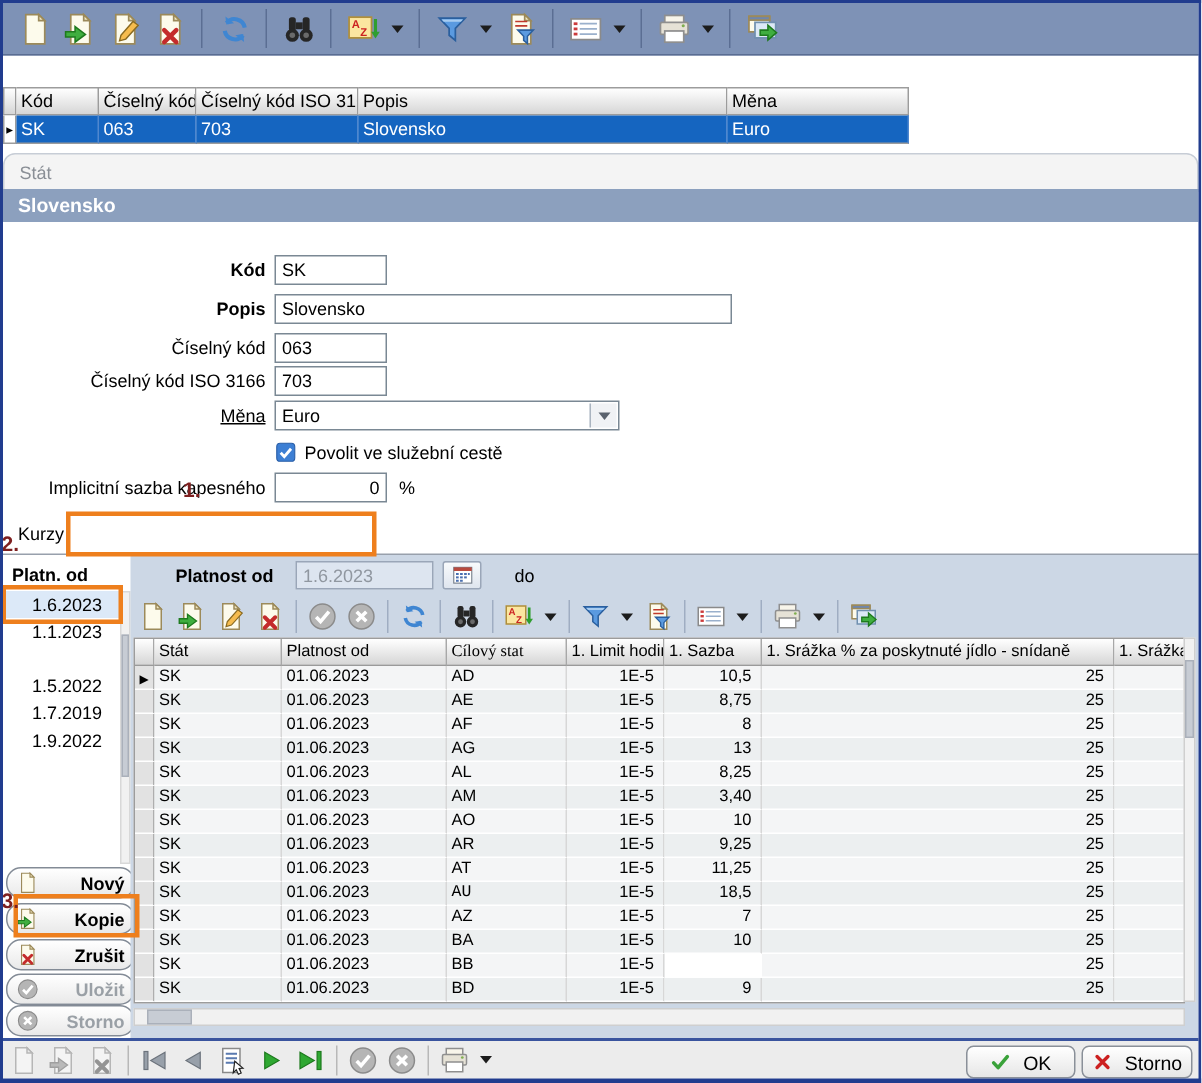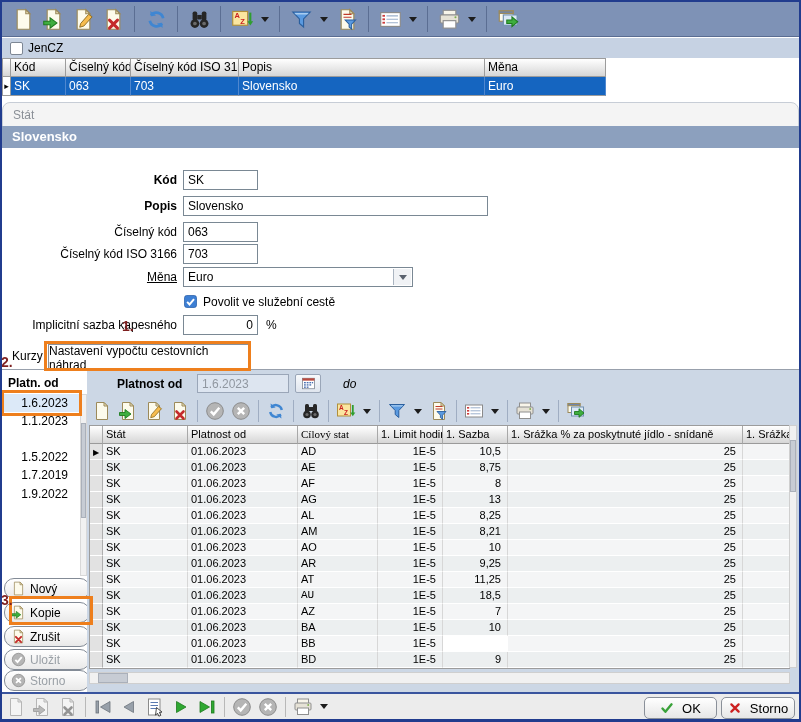--- a/index.html
+++ b/index.html
@@ -76,33 +76,33 @@
 
   .platn-hdr { position:absolute; left:6px; top:6px; font-weight:bold; }
   .date-item { position:absolute; left:0; width:78px; height:18px; text-align:right; padding:2px 12px 0 0; cursor:default; }
   .date-item.sel { background:#dce9f8; }
   .llist-scroll { position:absolute; left:78px; top:24px; width:7px; height:182px; background:#f1f1f1; border:1px solid #d8d8d8; }
   .llist-thumb { position:absolute; left:0; right:0; top:28px; height:95px; background:#c7ccd4; border:1px solid #aab0ba; }
 
   .sbtn { position:absolute; left:2px; width:86px; height:21px; border:1px solid #838b96; border-radius:10px;
     background:linear-gradient(#ffffff,#e9e9e9); display:flex; align-items:center; padding:0 6px; gap:4px; }
   .sbtn svg { width:15px; height:15px; flex:none; }
-  .sbtn .lbl { flex:1; text-align:left; }
+  .sbtn .lbl { flex:1; text-align:right;font-weight:bold; }
   .sbtn.disabled { color:#9aa0a6; }
 
   
   .dfilter { position:absolute; left:0; right:0; top:0; height:27px; }
   .dfilter .flab { position:absolute; left:30px; top:7px; font-weight:bold; }
   .dfilter .fval { position:absolute; left:110px; top:4px; width:92px; height:19px; background:#dde5f0;
     border:1px solid #9aa6b8; color:#9097a0; font-family:"Liberation Sans",sans-serif; font-size:12px; padding:0 4px; }
   .dfilter .calbtn { position:absolute; left:208px; top:4px; width:26px; height:19px;
     background:linear-gradient(#f8fafc,#dfe5ee); border:1px solid #9aa6b8; border-radius:2px;
     display:flex; align-items:center; justify-content:center; }
   .dfilter .calbtn svg { width:15px; height:15px; }
-  .dfilter .dolab { position:absolute; left:256px; top:7px;font-style:italic; }
+  .dfilter .dolab { position:absolute; left:256px; top:7px; }
   .toolbar2 { position:absolute; left:2px; right:0; top:27px; height:28px; display:flex; align-items:center; }
   .toolbar2 .tb { height:26px; min-width:26px; }
   .toolbar2 svg.ic { width:20px; height:20px; }
   .toolbar2 .sep { background:#9fadc2; height:22px; margin:0 4px; }
 
   
   .bgrid { position:absolute; left:2px; top:55px; width:701px; background:#fff; border:1px solid #9c9c9c; }
   .bhrow { display:flex; height:18px; }
   .bhcell { background:linear-gradient(#ffffff,#d6d6d6); border-right:1px solid #a8a8a8; border-bottom:1px solid #9a9a9a;
     font-size:11px; padding:2px 0 0 3px; white-space:nowrap; overflow:hidden; flex:none; }
@@ -345,24 +345,20 @@
       </div>
     <span class="dd"></span>
     <div class="sep"></div>
     <div class="tb">
         <svg class="ic">
           <use href="#i-export"></use>
         </svg>
       </div>
   </div>
 
-  <div class="jencz-row">
-    <span class="cb-empty"></span>
-    <span>JenCZ</span>
-  </div>
 
   <div class="tgrid">
     <div class="hrow">
       <div class="hcell" style="width:9px"></div>
       <div class="hcell" style="width:55px">Kód</div>
       <div class="hcell" style="width:65px">Číselný kód</div>
       <div class="hcell" style="width:108px">Číselný kód ISO 3166</div>
       <div class="hcell" style="width:246px">Popis</div>
       <div class="hcell" style="width:121px">Měna</div>
     </div>
@@ -405,21 +401,20 @@
         </svg>
       <span>Povolit ve služební cestě</span>
     </div>
     <div class="flabel" style="top:167px">Implicitní sazba kapesného</div>
     <input class="finput" style="top: 167px; width: 75px; text-align: right;" value="0">
     <div style="position:absolute; left:264px; top:170px">%</div>
   </div>
 
   <div class="tab-strip">
     <div class="tab-kurzy">Kurzy</div>
-    <div class="tab-sel">Nastavení vypočtu cestovních náhrad</div>
   </div>
 
   <div class="lower">
     <div class="left-col">
       <div class="platn-hdr">Platn. od</div>
       <div id="dates-list">
           <div class="date-item sel" style="top: 24px;">1.6.2023</div>
           <div class="date-item" style="top: 42px;">1.1.2023</div>
           <div class="date-item" style="top: 68px; margin-top: 47px;">1.9.2022</div>
           <div class="date-item" style="top: 78px;">1.5.2022</div>
@@ -619,21 +614,21 @@
               <div class="bcell num" style="width: 65px;">8,25</div>
               <div class="bcell num" style="width: 235px;">25</div>
               <div class="bcell" style="width: 48px;"></div>
             </div>
             <div class="brow odd">
               <div class="bcell bind" style="width: 13px;"></div>
               <div class="bcell" style="width: 85px;">SK</div>
               <div class="bcell" style="width: 110px;">01.06.2023</div>
               <div class="bcell" style="width: 80px;">AM</div>
               <div class="bcell num" style="width: 65px;">1E-5</div>
-              <div class="bcell num" style="width: 65px;">8,21</div>
+              <div class="bcell num" style="width: 65px;">3,40</div>
               <div class="bcell num" style="width: 235px;">25</div>
               <div class="bcell" style="width: 48px;"></div>
             </div>
             <div class="brow">
               <div class="bcell bind" style="width: 13px;"></div>
               <div class="bcell" style="width: 85px;">SK</div>
               <div class="bcell" style="width: 110px;">01.06.2023</div>
               <div class="bcell" style="width: 80px;">AO</div>
               <div class="bcell num" style="width: 65px;">1E-5</div>
               <div class="bcell num" style="width: 65px;">10</div>

